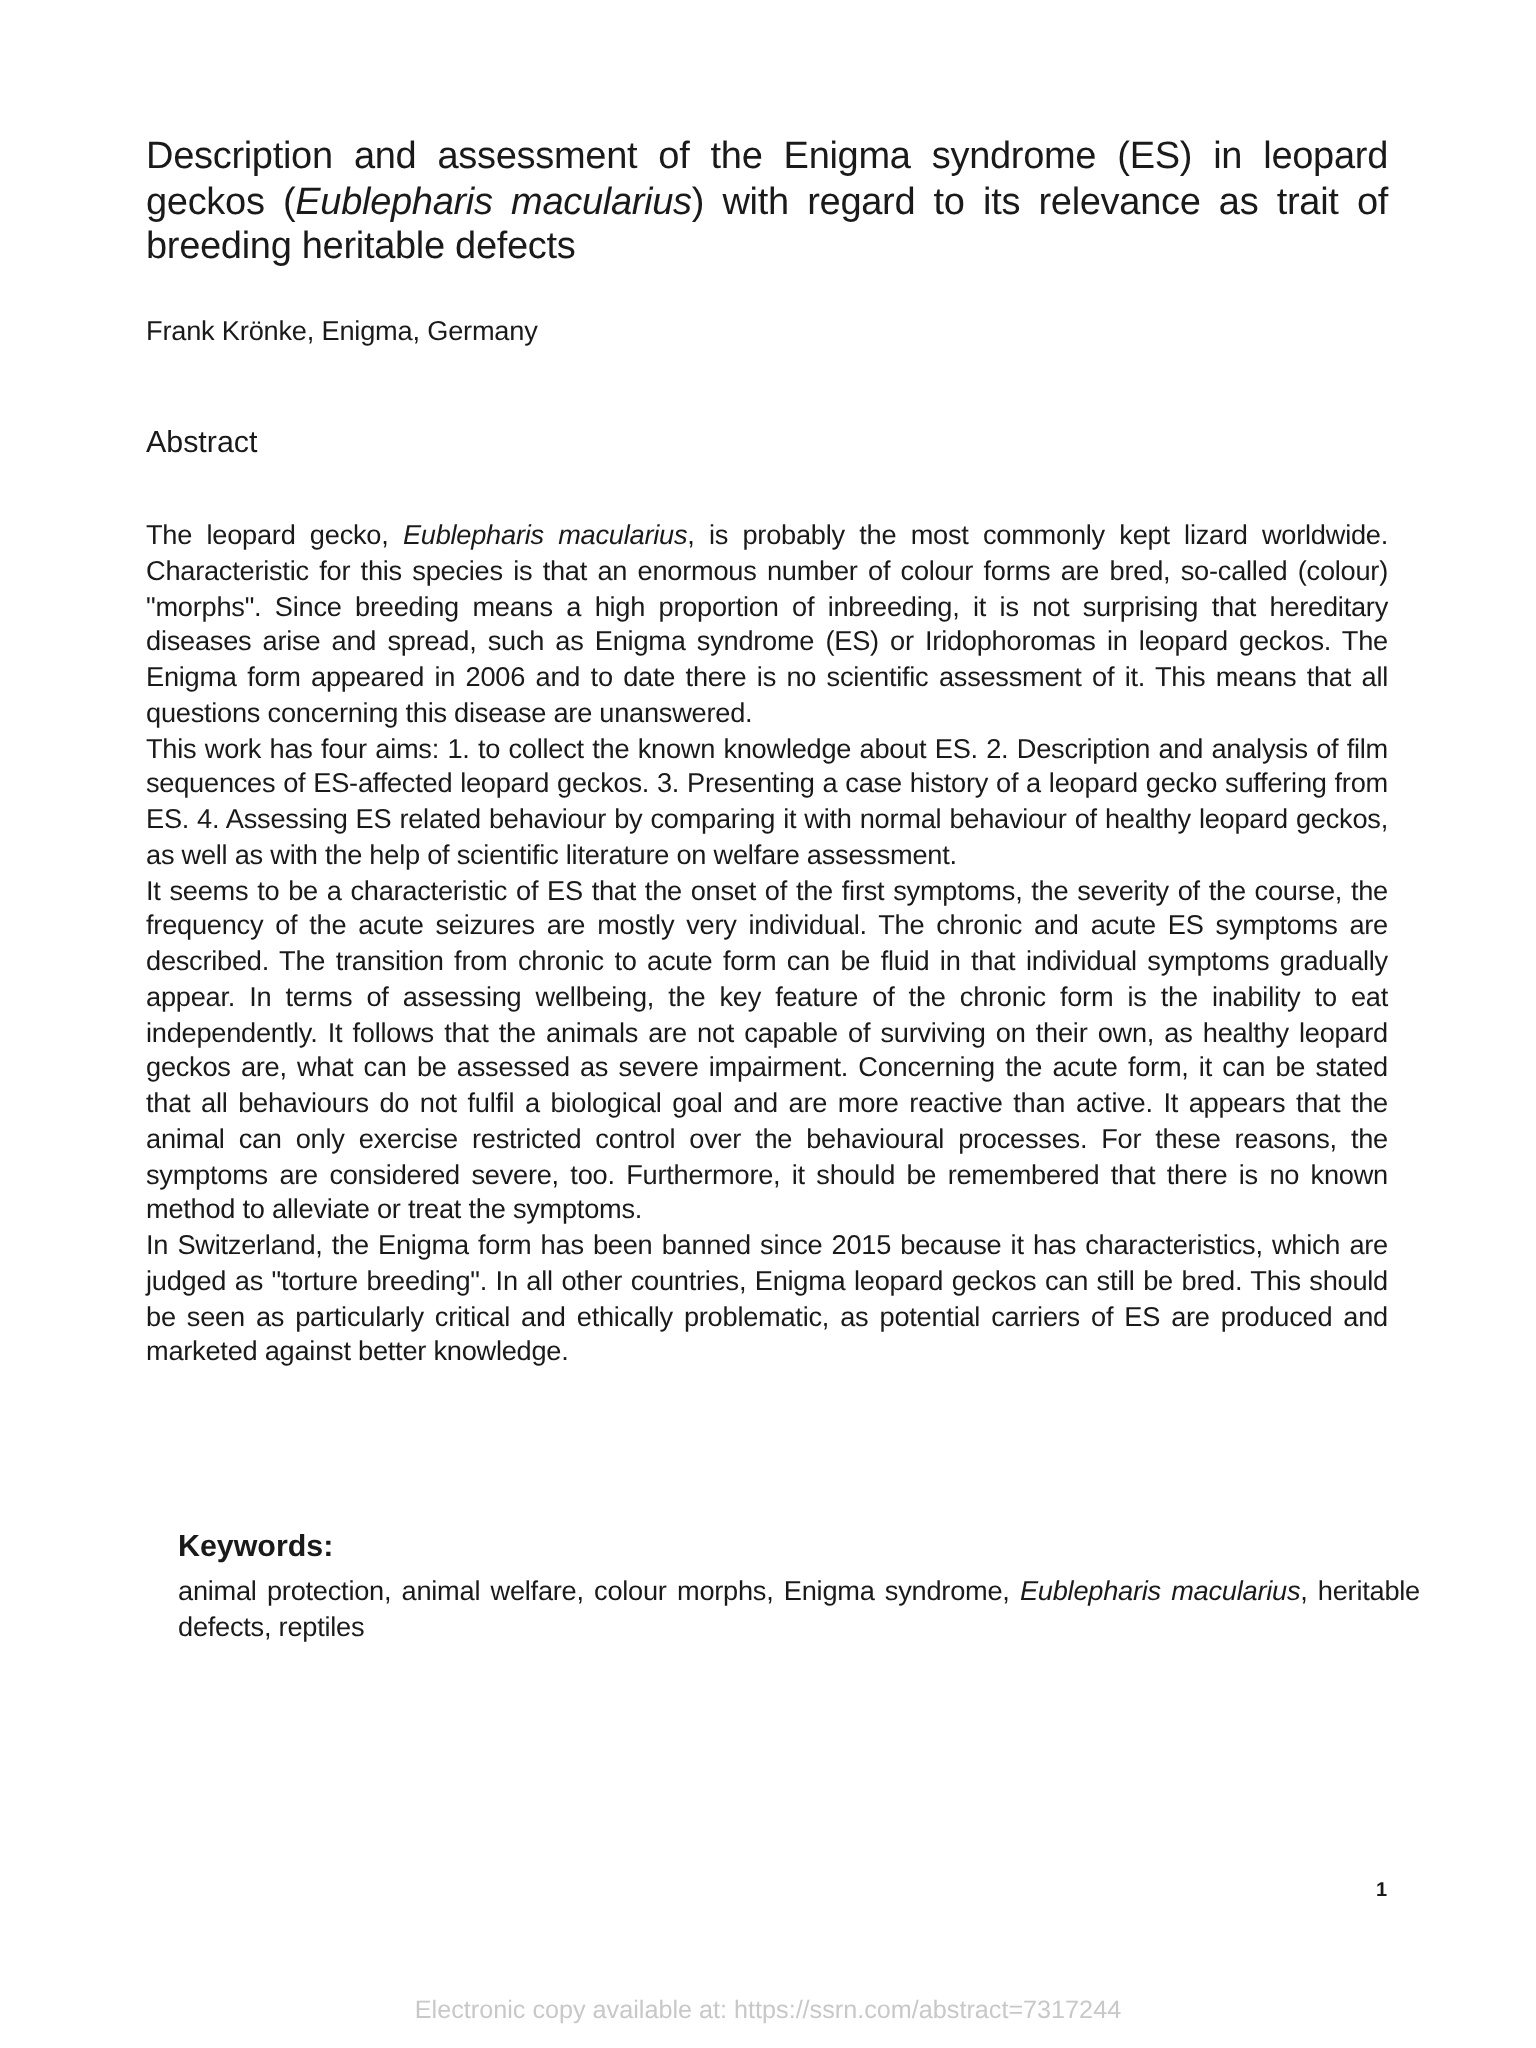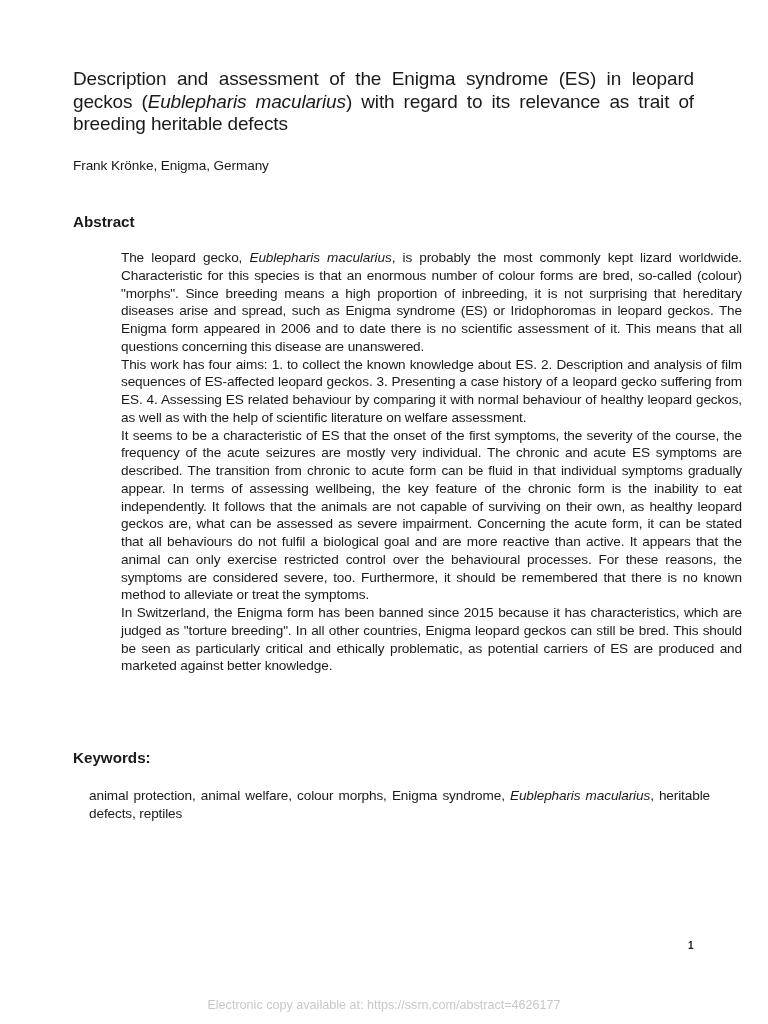--- a/index.html
+++ b/index.html
@@ -2,24 +2,24 @@
 <html><head>
 <meta charset="utf-8">
 <style>
   html, body { margin: 0; padding: 0; background: #ffffff; }
   body { width: 768px; height: 1024px; position: relative; overflow: hidden;
          font-family: "Liberation Sans", "DejaVu Sans", sans-serif; color: #1a1a1a; }
   .page { position: absolute; left: 73px; top: 0; width: 621px; }
   .title { position: absolute; top: 68px; left: 0; width: 621px; font-size: 19px;
            line-height: 22.5px; text-align: justify; text-align-last: left; margin: 0; font-weight: normal; letter-spacing: -0.15px; }
   .author { position: absolute; top: 157px; left: 0; font-size: 13.6px; line-height: 18px; margin: 0; letter-spacing: -0.1px; }
-  .abstract-heading { position: absolute; top: 212px; left: 0; font-size: 15.2px; font-weight: bold; margin: 0; line-height: 20px; text-align: right; }
-  .abstract { position: absolute; top: 249px; left: 0; width: 621px; font-size: 13.6px; line-height: 17.75px; letter-spacing: -0.12px; margin-left: 48px; }
+  .abstract-heading { position: absolute; top: 212px; left: 0; font-size: 15.2px; font-weight: normal; margin: 0; line-height: 20px; text-align: right; }
+  .abstract { position: absolute; top: 259px; left: 0; width: 621px; font-size: 13.6px; line-height: 17.75px; letter-spacing: -0.12px; }
   .abstract p { margin: 0; text-align: justify; }
-  .kw-heading { position: absolute; top: 748px; left: 0; font-size: 15.2px; margin: 0; line-height: 20px; }
+  .kw-heading { position: absolute; top: 748px; left: 0; font-size: 15.2px; margin: 16px; line-height: 20px; }
   .kw-heading b { font-weight: bold; }
   .keywords { position: absolute; top: 771px; left: 0; width: 621px; font-size: 13.6px; line-height: 17.75px;
               text-align: justify; text-align-last: left; margin: 16px; letter-spacing: -0.12px; }
   .pagenum { position: absolute; top: 940px; left: 688px; font-size: 10px; font-weight: bold; }
   .footer { position: absolute; top: 998px; left: 0; width: 768px; text-align: center; font-size: 12.6px; color: #c8c8c8; }
   i { font-style: italic; }
 </style>
 </head>
 <body>
 
@@ -36,13 +36,13 @@
     <p>It seems to be a characteristic of ES that the onset of the first symptoms, the severity of the course, the frequency of the acute seizures are mostly very individual. The chronic and acute ES symptoms are described. The transition from chronic to acute form can be fluid in that individual symptoms gradually appear. In terms of assessing wellbeing, the key feature of the chronic form is the inability to eat independently. It follows that the animals are not capable of surviving on their own, as healthy leopard geckos are, what can be assessed as severe impairment. Concerning the acute form, it can be stated that all behaviours do not fulfil a biological goal and are more reactive than active. It appears that the animal can only exercise restricted control over the behavioural processes. For these reasons, the symptoms are considered severe, too. Furthermore, it should be remembered that there is no known method to alleviate or treat the symptoms.</p>
     <p>In Switzerland, the Enigma form has been banned since 2015 because it has characteristics, which are judged as "torture breeding". In all other countries, Enigma leopard geckos can still be bred. This should be seen as particularly critical and ethically problematic, as potential carriers of ES are produced and marketed against better knowledge.</p>
   </div>
 
   <h3 class="kw-heading"><b>Keywords</b><span>:</span></h3>
 
   <p class="keywords"><span>animal protection, animal welfare, colour morphs, Enigma syndrome, </span><i>Eublepharis macularius</i><span>, heritable defects, reptiles</span></p>
 </div>
 
 <div class="pagenum">1</div>
-<div class="footer">Electronic copy available at: https://ssrn.com/abstract=4626177</div>
+<div class="footer">Electronic copy available at: https://ssrn.com/abstract=7317244</div>
 
 </body></html>

